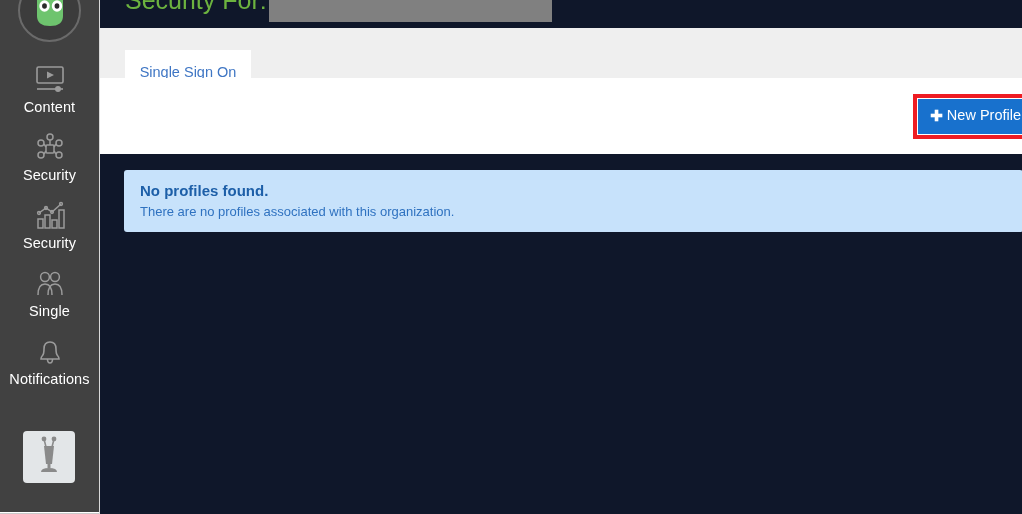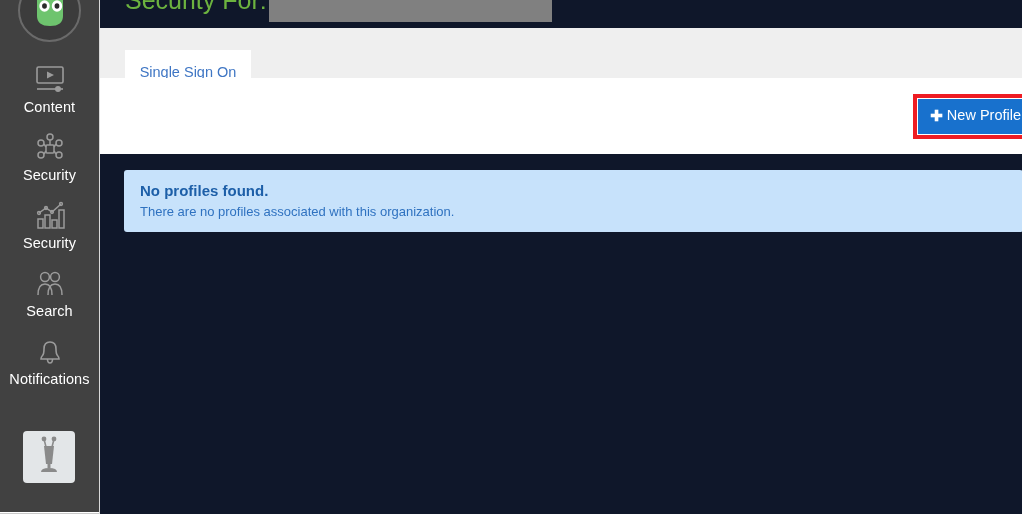--- a/index.html
+++ b/index.html
@@ -277,21 +277,21 @@
         <span class="nav-icon">
           <svg width="34" height="30" viewBox="0 0 34 30">
             <g fill="none" stroke="#9b9b9b" stroke-width="1.5">
               <circle cx="12" cy="8" r="4.4"></circle>
               <circle cx="22" cy="8" r="4.4"></circle>
               <path d="M5 26 Q5 15 12 15 Q19 15 19 26"></path>
               <path d="M15 26 Q15 15 22 15 Q29 15 29 26"></path>
             </g>
           </svg>
         </span>
-        <span class="nav-label">Search</span>
+        <span class="nav-label">Single</span>
       </div>
 
 
       <div class="nav-item">
         <span class="nav-icon">
           <svg width="34" height="30" viewBox="0 0 34 30">
             <g fill="none" stroke="#9b9b9b" stroke-width="1.6">
               <path d="M8 22 Q8 20 9.5 18.5 Q11 17 11 12 Q11 5 17 5 Q23 5 23 12 Q23 17 24.5 18.5 Q26 20 26 22 Z"></path>
               <path d="M14.5 22 Q14.5 26 17 26 Q19.5 26 19.5 22"></path>
             </g>

